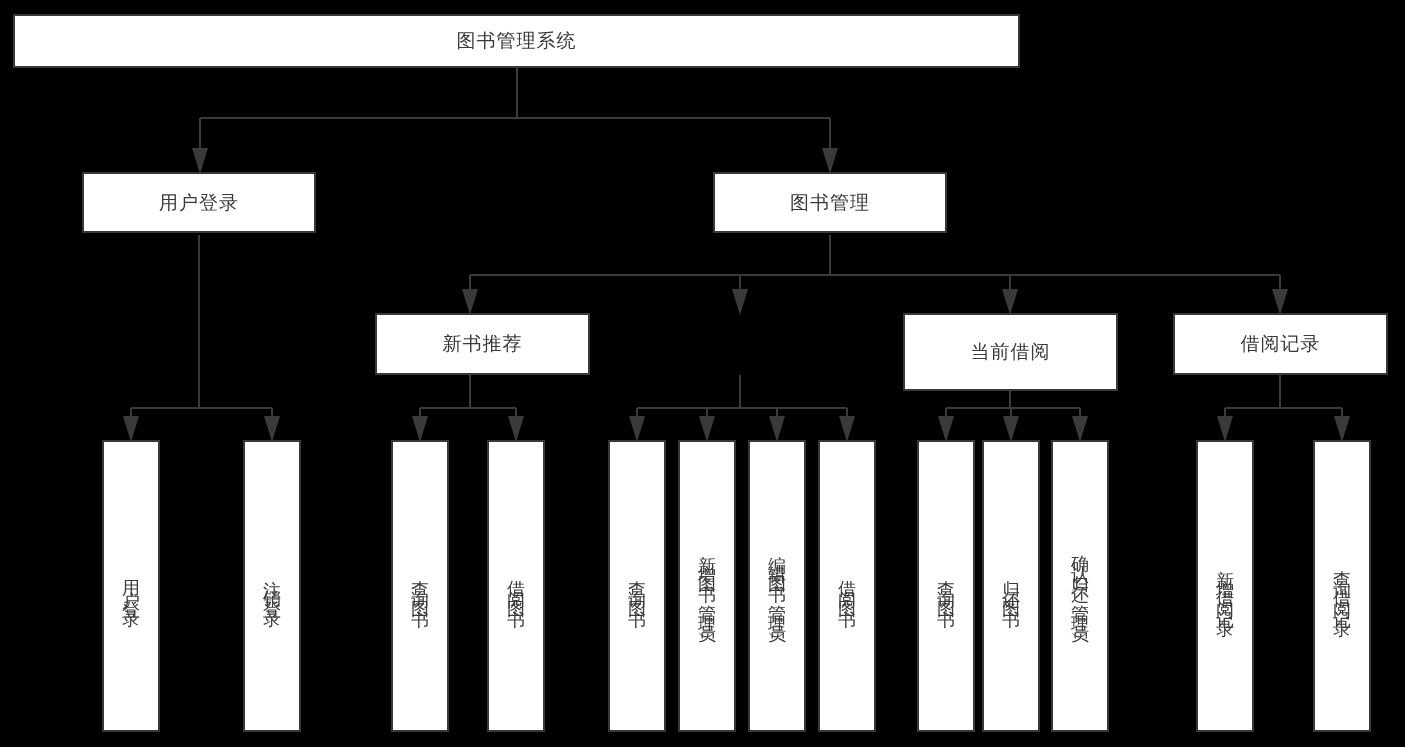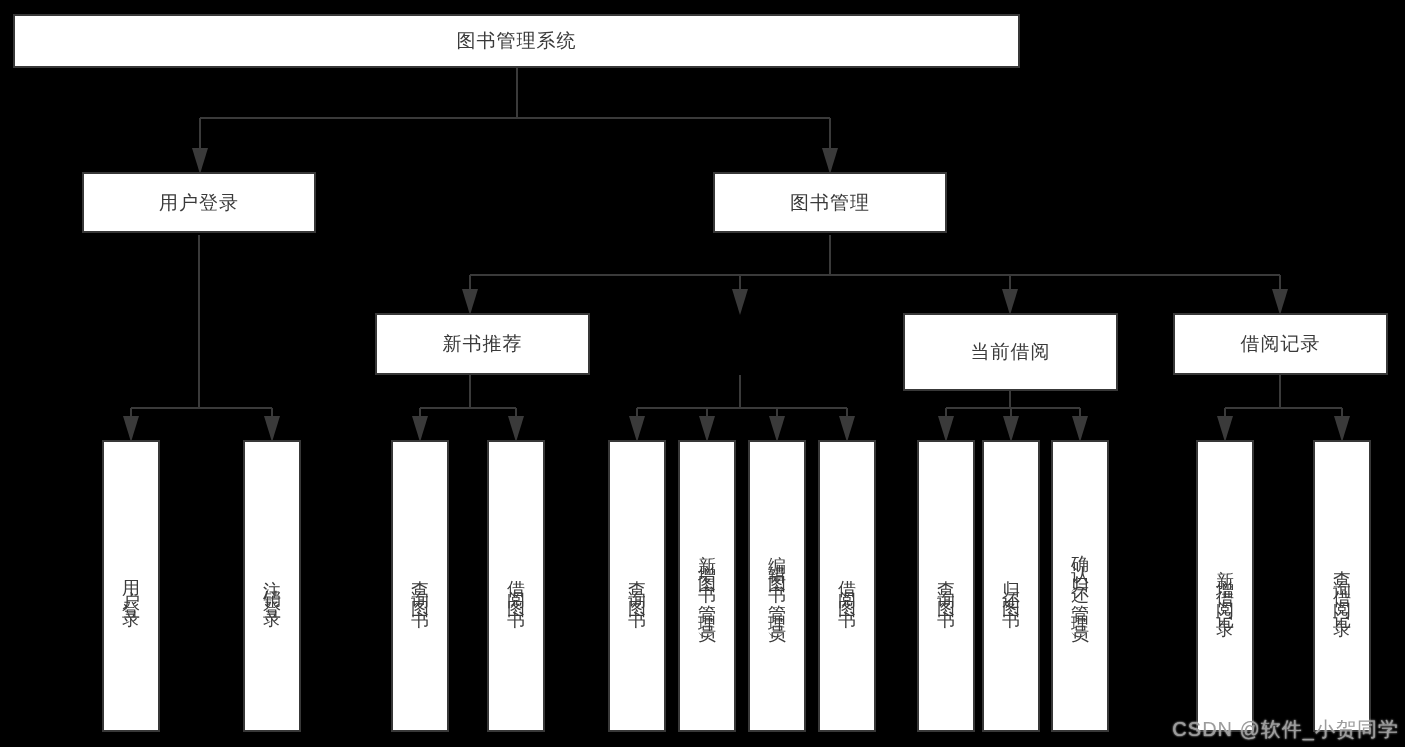--- a/index.html
+++ b/index.html
@@ -115,15 +115,14 @@
   <div class="leaf" style="left:748px;">编辑图书（管理员）</div>
   <div class="leaf" style="left:818px;">借阅图书</div>
 
   <div class="leaf" style="left:917px;">查询图书</div>
   <div class="leaf" style="left:982px;">归还图书</div>
   <div class="leaf" style="left:1051px;">确认归还（管理员）</div>
 
   <div class="leaf" style="left:1196px;">新增借阅记录</div>
   <div class="leaf" style="left:1313px;">查询借阅记录</div>
 
-  <div class="watermark">CSDN @软件_小贺同学</div>
 
 </div>
 
 </body></html>

